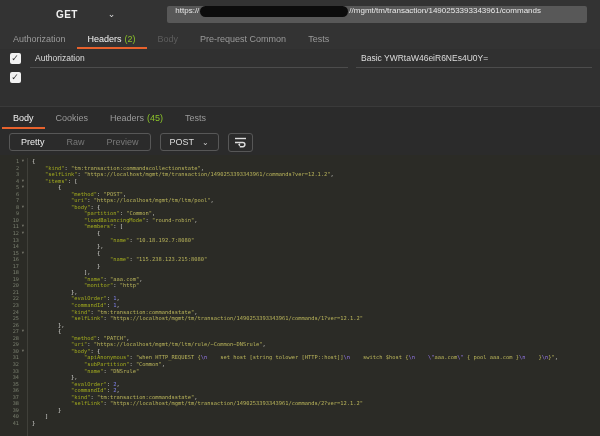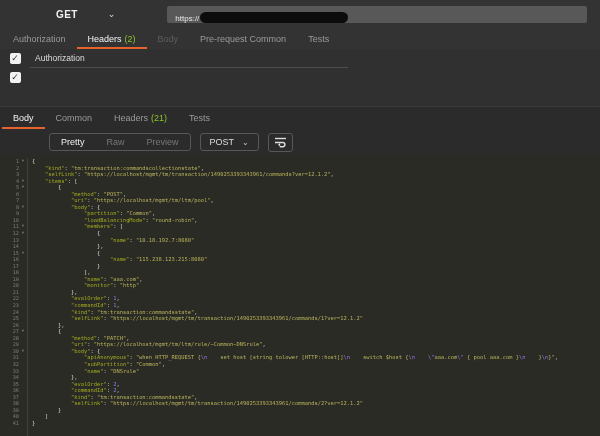--- a/index.html
+++ b/index.html
@@ -5,21 +5,21 @@
   * { margin:0; padding:0; box-sizing:border-box; }
   html,body { width:600px; height:436px; overflow:hidden; }
   body { background:#2d2d2d; font-family:"Liberation Sans", sans-serif; }
 
   
   .topbar { height:28px; background:#333333; display:flex; align-items:center; }
   .method { margin-left:56px; display:flex; align-items:center; color:#f0f0f0; cursor:pointer; }
   .method .m-label { font-size:10px; font-weight:bold; letter-spacing:.4px; }
   .method .caret { margin-left:30px; font-size:9px; color:#dcdcdc; }
   .urlfield { margin-left:52px; width:420px; height:17px; background:#585858; border-radius:2px;
-              display:flex; align-items:flex-end; padding:0 8px; font-size:8px; color:#e9e9e9; white-space:nowrap; overflow:hidden; }
+              display:flex; align-items:flex-start; padding:0 8px; font-size:8px; color:#e9e9e9; white-space:nowrap; overflow:hidden; }
   .redact { display:inline-block; width:148px; height:11px; background:#0c0c0c; border-radius:6px; margin:0 1px; flex:none; }
 
   
   .tabrow { display:flex; align-items:stretch; padding-left:2px; }
   .req-tabs { height:21px; background:#333333; }
   .resp-tabs { height:23px; background:#2b2b2b; border-top:1px solid #3a3a3a; }
   .tab { display:flex; align-items:center; gap:3px; padding:2px 11px 0; font-size:9px; color:#9a9a9a; cursor:pointer;
          border-bottom:2px solid transparent; }
   .tab.active { color:#f2f2f2; border-bottom-color:var(--accent); }
   .tab.disabled { color:#5d5d5d; }
@@ -32,21 +32,21 @@
   .box { width:11px; height:11px; background:#f2f2f2; border-radius:2px; color:#333; font-size:9px; line-height:11px;
          text-align:center; cursor:pointer; }
   .kcell, .vcell { height:100%; display:flex; align-items:center; border-bottom:1px solid #4c4c4c;
                    font-size:8.5px; color:#dddddd; padding-left:5px; margin-right:8px; }
   .kcell { width:318px; flex:none; }
   .vcell { flex:1; }
   .kvrow.ph .kcell, .kvrow.ph .vcell { color:#6b6b6b; }
 
   
   .toolbar { height:26px; background:#2b2b2b; display:flex; align-items:center; padding-left:9px; gap:9px; }
-  .seg { display:flex; border:1px solid #575757; border-radius:3px; overflow:hidden;margin-left:40px; }
+  .seg { display:flex; border:1px solid #575757; border-radius:3px; overflow:hidden; }
   .seg .segbtn { padding:3px 11px; font-size:9px; color:#787878; cursor:pointer; }
   .seg .segbtn.active { color:#eeeeee; }
   .dd { display:flex; align-items:center; gap:8px; border:1px solid #575757; border-radius:3px;
         padding:3px 9px; font-size:9px; color:#dddddd; cursor:pointer; }
   .dd .caret { font-size:8px; color:#cccccc; }
   .iconbtn { border:1px solid #575757; border-radius:3px; width:25px; height:19px;
              display:flex; align-items:center; justify-content:center; cursor:pointer; }
 
   
   .codewrap { background:#2b2b26; height:281px; padding-top:3px; display:flex; flex-direction:column; }
@@ -62,20 +62,21 @@
 <body>
 
 <div class="topbar">
   <div class="method">
     <span class="m-label">GET</span>
     <span class="caret">⌄</span>
   </div>
   <div class="urlfield">
     <span>https://</span>
       <span class="redact"></span>
+      <span>//mgmt/tm/transaction/1490253393343961/commands</span>
   </div>
 </div>
 
 <div class="tabrow req-tabs">
     <div class="tab">
       <span>Authorization</span>
     </div>
     <div class="tab active">
       <span>Headers</span>
       <span class="count">(2)</span>
@@ -90,41 +91,42 @@
       <span>Tests</span>
     </div>
   </div>
 
 <div class="kvtable">
     <div class="kvrow">
       <div class="kvcheck">
         <div class="box">✓</div>
       </div>
       <div class="kcell">Authorization</div>
+      <div class="vcell">Basic YWRtaW46eiR6NEs4U0Y=</div>
     </div>
     <div class="kvrow">
       <div class="kvcheck">
         <div class="box">✓</div>
       </div>
     </div>
     <div class="kvrow ph">
       <div class="kvcheck"></div>
     </div>
   </div>
 
 <div class="tabrow resp-tabs">
     <div class="tab active">
       <span>Body</span>
     </div>
     <div class="tab">
-      <span>Common</span>
+      <span>Cookies</span>
     </div>
     <div class="tab">
       <span>Headers</span>
-      <span class="count">(21)</span>
+      <span class="count">(45)</span>
     </div>
     <div class="tab">
       <span>Tests</span>
     </div>
   </div>
 
 <div class="toolbar">
   <div class="seg">
       <div class="segbtn active">Pretty</div>
       <div class="segbtn">Raw</div>

